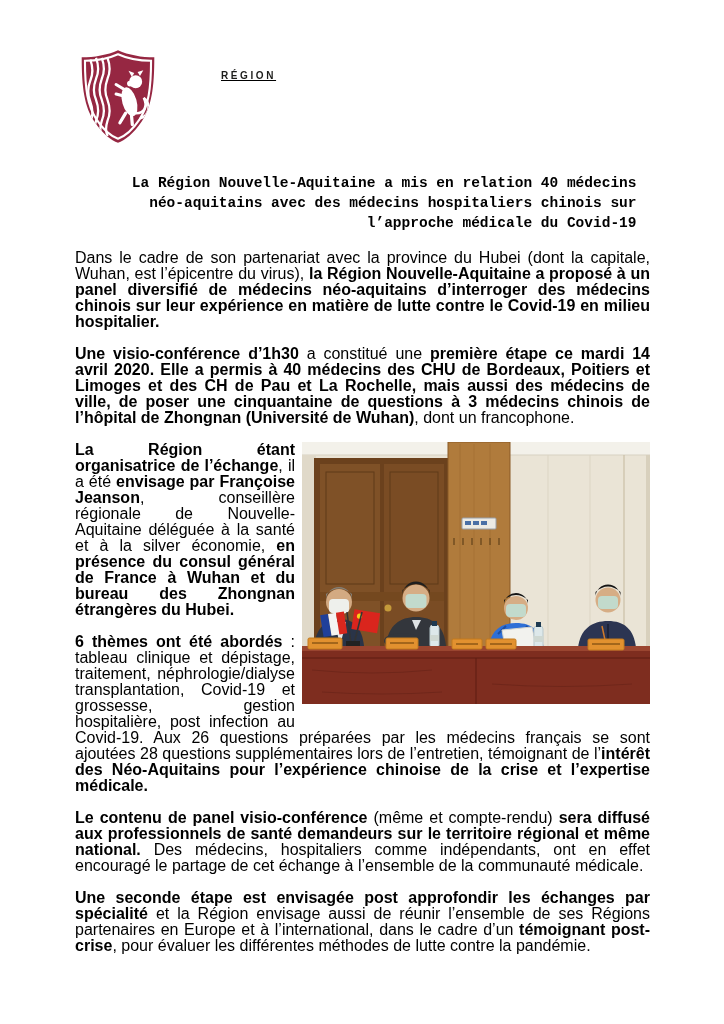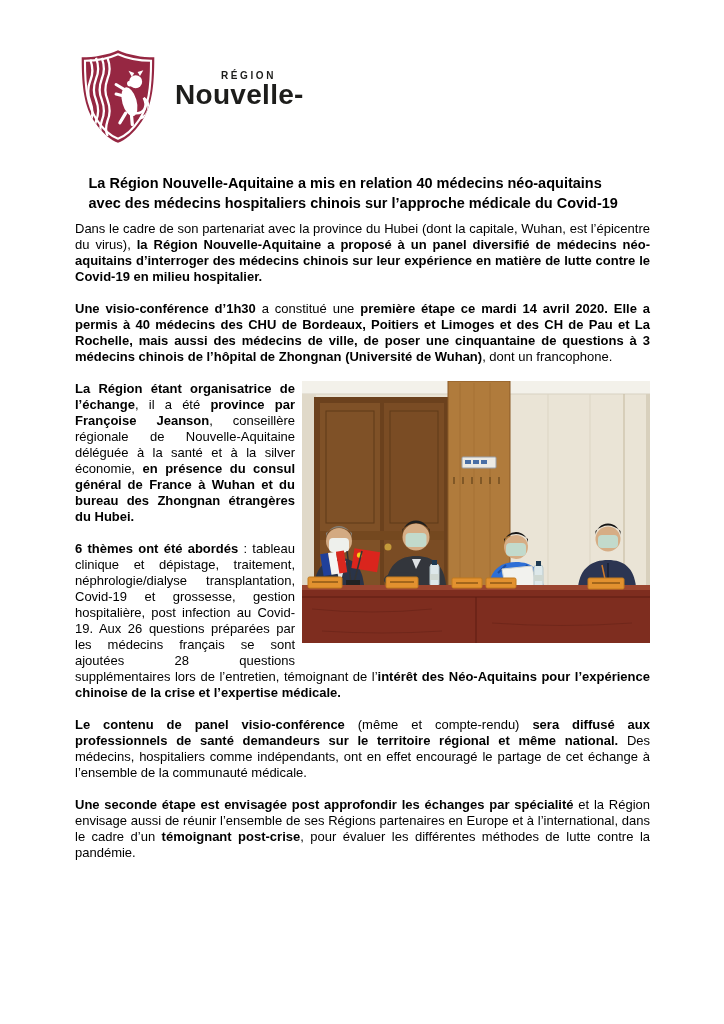--- a/index.html
+++ b/index.html
@@ -5,40 +5,40 @@
   * { margin:0; padding:0; box-sizing:border-box; }
   html,body { background:#ffffff; }
   body {
     width:724px; height:1024px; overflow:hidden; position:relative;
     font-family:"Liberation Sans", sans-serif; color:#000;
   }
   .page { width:724px; height:1024px; padding:46px 74px 0 75px; }
 
   
   .header { display:flex; justify-content:space-between; align-items:flex-start; }
-  .logo { display:flex; align-items:flex-start; }
+  .logo { display:flex; align-items:flex-start;text-decoration:underline; }
   .logo-shield svg { display:block; }
   .logo-text { padding-top:24px; margin-left:14px; }
   .logo-region {
     font-size:10px; font-weight:bold; letter-spacing:2.6px;
     color:#1d1d1b; margin-left:46px; margin-bottom:1px;
   }
   .logo-name { font-size:28px; font-weight:bold; color:#1d1d1b; line-height:26px; letter-spacing:0.3px; }
   .press-block { text-align:right; padding-top:39px; }
   .press-label { font-weight:bold; font-size:14.5px; line-height:18px; }
   .press-date  { font-style:italic; font-size:14.5px; line-height:18px; }
 
   
   .doc-title {
-    margin:27px auto 4px; max-width:548px; text-align:left;
-    font-weight:bold; font-size:14.5px; line-height:20px;
+    margin:27px auto 4px; max-width:548px; text-align:right;
+    font-weight:bold; font-size:14.5px; line-height:20px;font-family:Liberation Mono, monospace;
   }
 
   
-  .content { margin-top:8px; font-size:13px; line-height:16px; text-align:justify; }
+  .content { margin-top:17px; font-size:16px; line-height:16px; text-align:justify; }
   .content p { margin-bottom:16px; }
   .wrap-section::after { content:""; display:block; clear:both; }
   .photo-float {
     float:right; width:348px; height:262px;
     margin-left:7px; margin-bottom:13px;
   }
   .photo-float svg { display:block; }
 </style>
 </head>
 <body>
@@ -72,21 +72,20 @@
             <path d="M53,46 L43,40" stroke="#ffffff" stroke-width="3.2" stroke-linecap="round"></path>
             <path d="M55,53 L43,50" stroke="#ffffff" stroke-width="3.2" stroke-linecap="round"></path>
             <path d="M53,70 L47,80" stroke="#ffffff" stroke-width="3.4" stroke-linecap="round"></path>
             <path d="M59,71 L60,82" stroke="#ffffff" stroke-width="3.4" stroke-linecap="round"></path>
             <path d="M64,70 c9,0 12,-8 8,-16 c7,5 7,18 -3,21" fill="none" stroke="#ffffff" stroke-width="2.6" stroke-linecap="round"></path>
           </g>
         </svg>
       </div>
       <div class="logo-text">
         <div class="logo-region">RÉGION</div>
-        <div class="logo-name">Nouvelle-</div>
       </div>
     </div>
 
   </div>
 
   <h1 class="doc-title">La Région Nouvelle-Aquitaine a mis en relation 40 médecins néo-aquitains avec des médecins hospitaliers chinois sur l’approche médicale du Covid-19</h1>
 
   <div class="content">
 
     <p><span>Dans le cadre de son partenariat avec la province du Hubei (dont la capitale, Wuhan, est l’épicentre du virus), </span><b>la Région Nouvelle-Aquitaine a proposé à un panel diversifié de médecins néo-aquitains d’interroger des médecins chinois sur leur expérience en matière de lutte contre le Covid-19 en milieu hospitalier.</b></p>
@@ -223,21 +222,21 @@
               <line x1="188" y1="202" x2="210" y2="202" stroke="#7a4a10" stroke-width="1.2"></line>
             </g>
             <g>
               <rect x="286" y="197" width="36" height="11" rx="1.5" fill="#e2912f" stroke="#c27a1e"></rect>
               <line x1="290" y1="202" x2="318" y2="202" stroke="#7a4a10" stroke-width="1.2"></line>
             </g>
           </g>
         </svg>
       </div>
 
-      <p><b>La Région étant organisatrice de l’échange</b><span>, il a été </span><b>province par Françoise Jeanson</b><span>, conseillère régionale de Nouvelle-Aquitaine déléguée à la santé et à la silver économie, </span><b>en présence du consul général de France à Wuhan et du bureau des Zhongnan étrangères du Hubei.</b></p>
+      <p><b>La Région étant organisatrice de l’échange</b><span>, il a été </span><b>envisage par Françoise Jeanson</b><span>, conseillère régionale de Nouvelle-Aquitaine déléguée à la santé et à la silver économie, </span><b>en présence du consul général de France à Wuhan et du bureau des Zhongnan étrangères du Hubei.</b></p>
       <p><b>6 thèmes ont été abordés</b><span> : tableau clinique et dépistage, traitement, néphrologie/dialyse transplantation, Covid-19 et grossesse, gestion hospitalière, post infection au Covid-19. Aux 26 questions préparées par les médecins français se sont ajoutées 28 questions supplémentaires lors de l’entretien, témoignant de l’</span><b>intérêt des Néo-Aquitains pour l’expérience chinoise de la crise et l’expertise médicale.</b></p>
     </div>
 
     <p><b>Le contenu de panel visio-conférence</b><span> (même et compte-rendu) </span><b>sera diffusé aux professionnels de santé demandeurs sur le territoire régional et même national.</b><span> Des médecins, hospitaliers comme indépendants, ont en effet encouragé le partage de cet échange à l’ensemble de la communauté médicale.</span></p>
     <p><b>Une seconde étape est envisagée post approfondir les échanges par spécialité</b><span> et la Région envisage aussi de réunir l’ensemble de ses Régions partenaires en Europe et à l’international, dans le cadre d’un </span><b>témoignant post-crise</b><span>, pour évaluer les différentes méthodes de lutte contre la pandémie.</span></p>
   </div>
 
 </div>
 
 </body></html>

